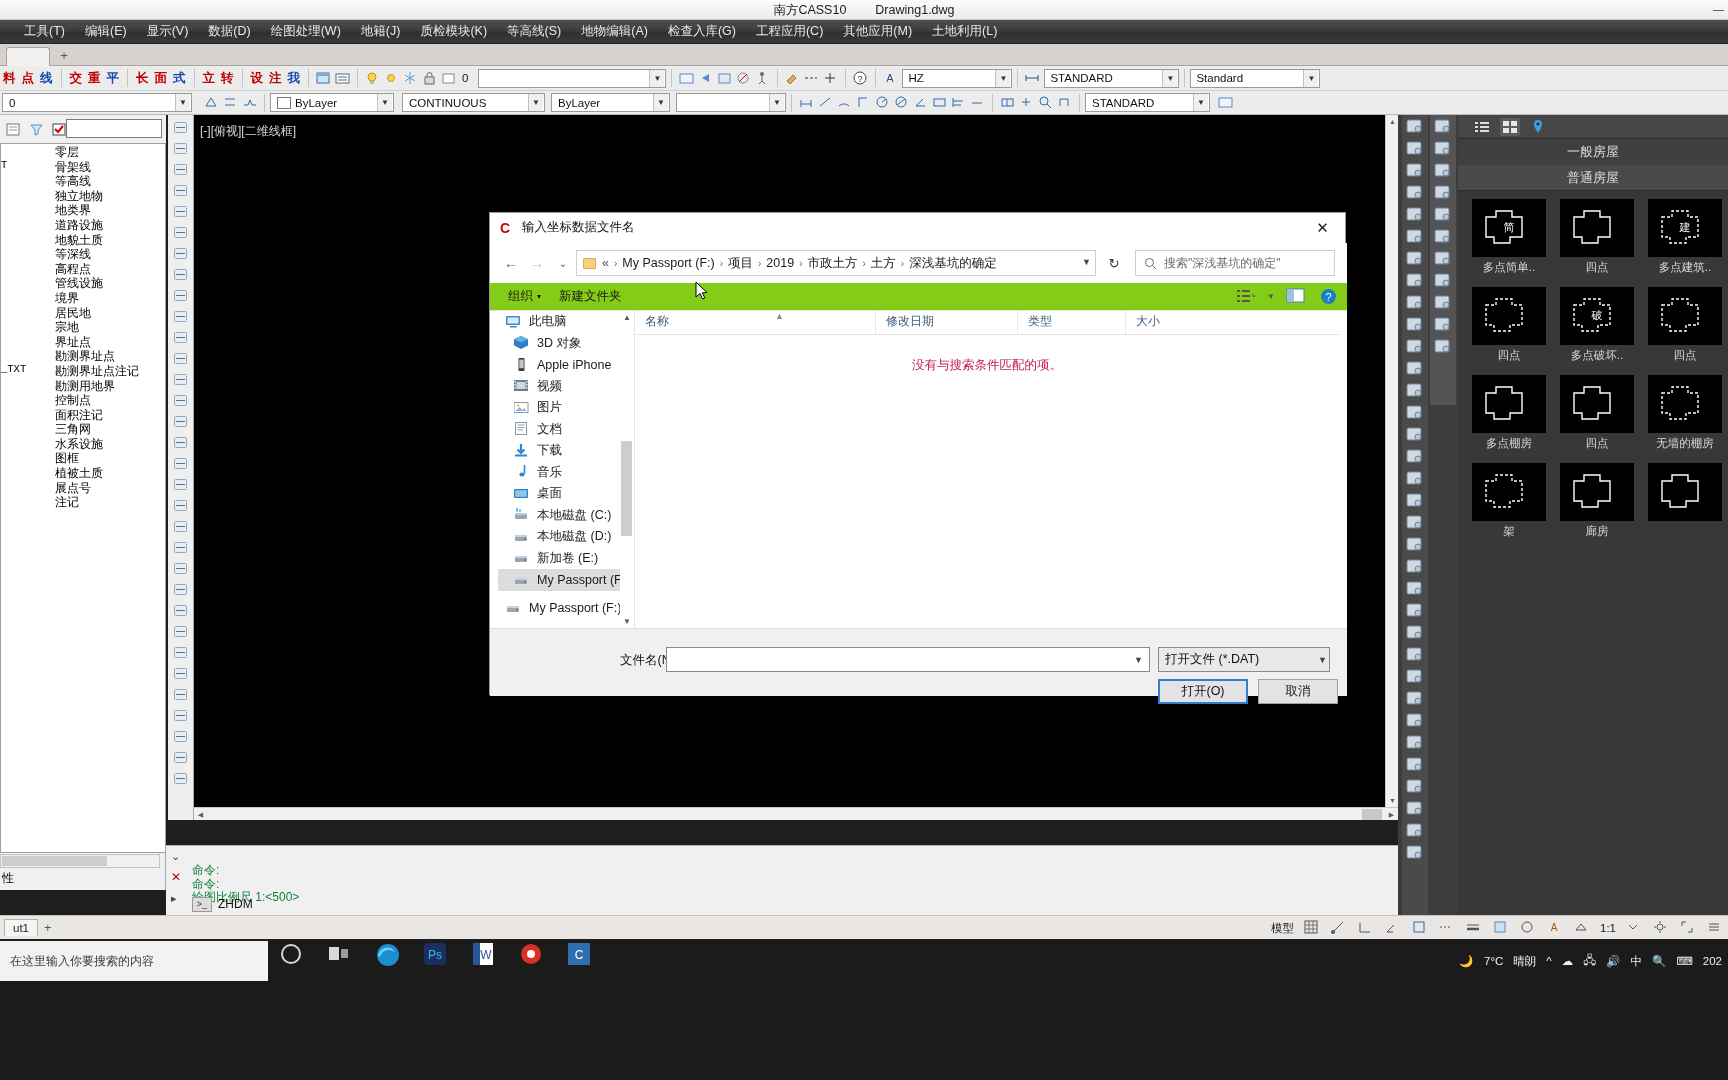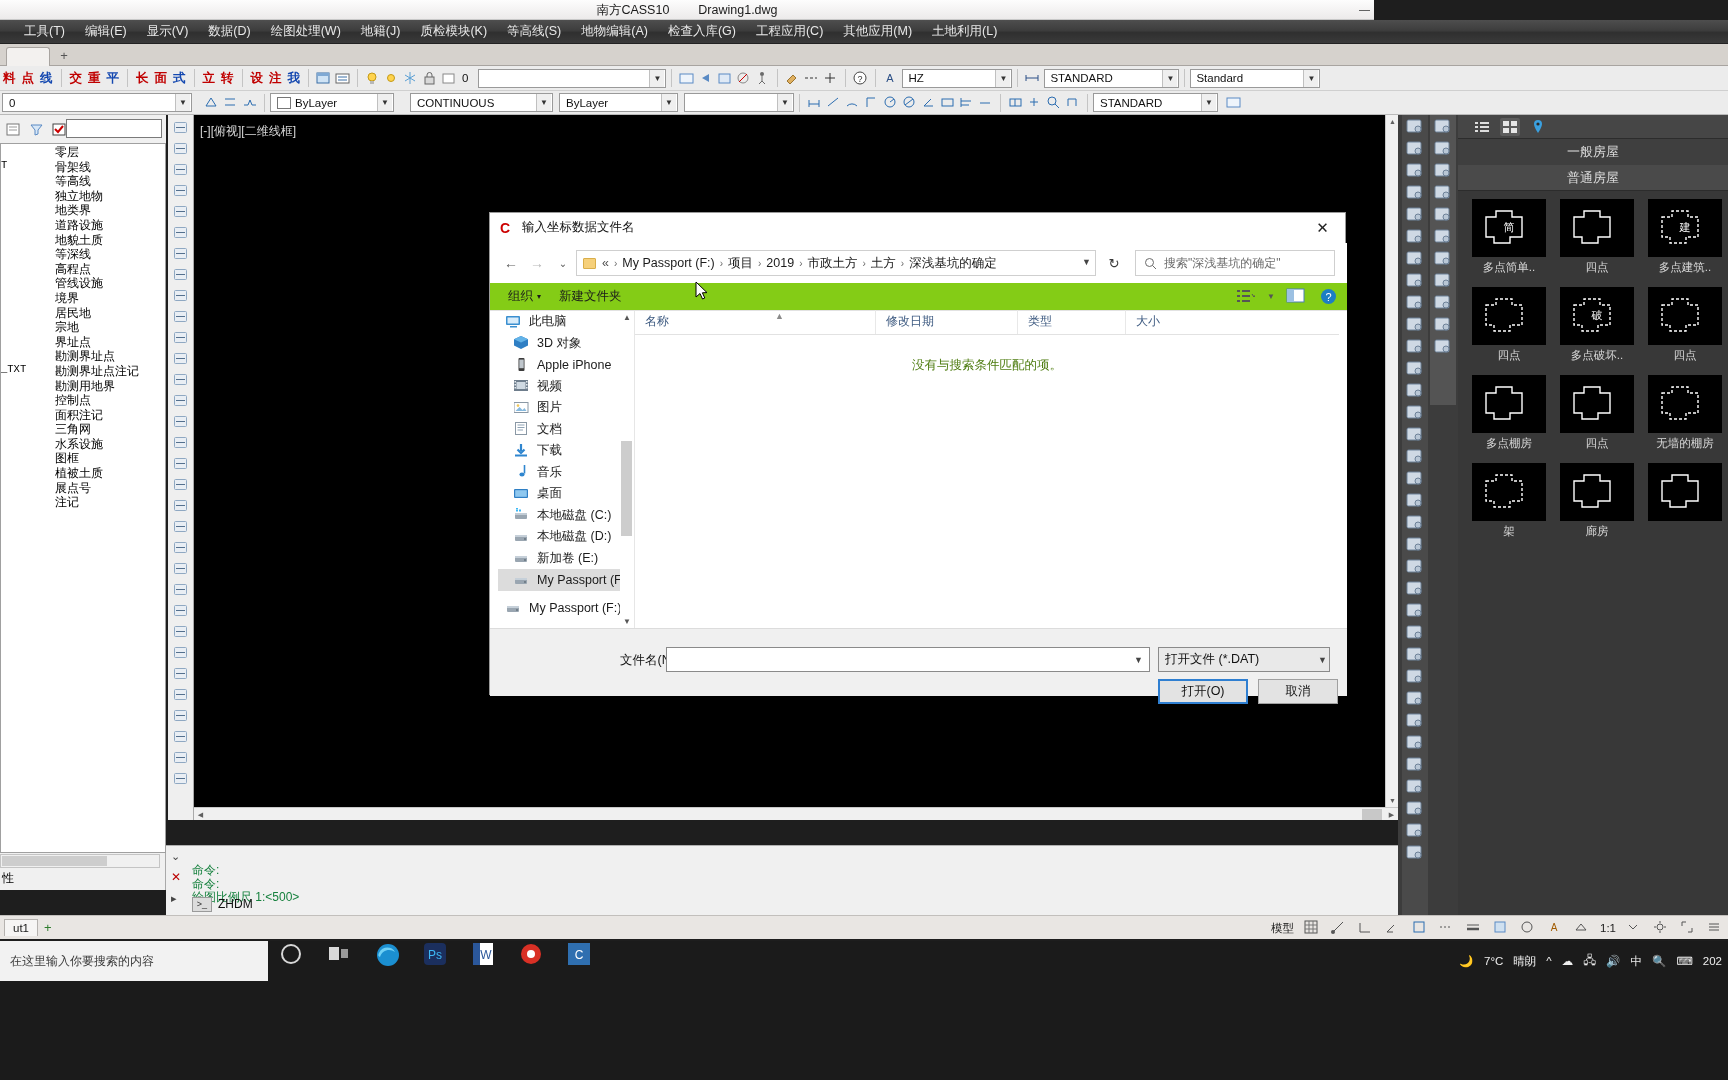--- a/index.html
+++ b/index.html
@@ -6,21 +6,21 @@
   html, body { margin:0; padding:0; }
   body {
     width:1728px; height:1080px; overflow:hidden;
     font-family:"Liberation Sans","DejaVu Sans",sans-serif;
     font-size:12px; background:#1e1e1e; position:relative;
     -webkit-font-smoothing:none;
   }
 
   
   #titlebar{
-    position:absolute; left:0; top:0; width:1374px; height:20px;
+    position:absolute; left:0; top:0; width:1728px; height:20px;
     background:linear-gradient(#fdfdfd,#eceaea);
     border-bottom:1px solid #c8c8c8;
     padding-left:36px;
   }
   #titlebar .ttl{
     position:absolute; left:0; right:0; top:2px; text-align:center;
     font-size:12.5px; color:#1b1b1b;
   }
   #titlebar .ttl span.sep{display:inline-block;width:22px;}
   #titlebar .wbtns{position:absolute; right:4px; top:3px; color:#333; font-size:11px;}
@@ -231,21 +231,21 @@
   .npitem.indent{padding-left:16px;}
   .npico{width:16px;height:14px;flex:0 0 16px;position:relative;}
   #np-scroll{position:absolute;left:130px;top:0;width:13px;height:317px;background:#fff;}
   #np-scroll .track{position:absolute;left:0;top:13px;width:13px;height:291px;background:#fff;}
   #np-scroll .thumb{position:absolute;left:1px;top:130px;width:11px;height:95px;background:#cdcdcd;}
   #filepane{position:absolute;left:144px;top:0;width:705px;height:317px;border-left:1px solid #e6e6e6;}
   #colhdr{height:24px;display:flex;align-items:flex-end;border-bottom:1px solid #e2e2e2;position:relative;}
   .col{font-size:12px;color:#3d5a80;padding:0 0 4px 10px;position:relative;height:24px;display:flex;align-items:flex-end;}
   .col:not(:first-child){border-left:1px solid #e8e8e8;}
   #sortmark{position:absolute;left:140px;top:1px;color:#8a8a8a;font-size:9px;}
-  #emptymsg{margin-top:22px;text-align:center;font-size:12.5px;color:#4d7c0f;}
+  #emptymsg{margin-top:22px;text-align:center;font-size:12.5px;color:#be185d;}
 
   #dlg-bottom{position:absolute;left:0;top:415px;width:857px;height:68px;background:#f0f0f0;border-top:1px solid #dcdcdc;}
   #fnlabel{position:absolute;left:130px;top:23px;font-size:12.5px;color:#111;}
   #fnbox{
     position:absolute;left:176px;top:18px;width:484px;height:25px;border:1px solid #8a8a8a;background:#fff;
   }
   #fnbox .arw{position:absolute;right:1px;top:0;width:19px;height:23px;display:flex;align-items:center;justify-content:center;color:#444;font-size:9px;}
   #ftbox{
     position:absolute;left:668px;top:18px;width:172px;height:25px;border:1px solid #8a8a8a;background:#e9e9e9;
     display:flex;align-items:center;padding-left:6px;font-size:12.5px;color:#111;
@@ -437,21 +437,21 @@
       </svg></span>
   <span class="icobox"><svg width="17" height="17">
         <path d="M3 11h4l2-5 2 5h4" fill="none" stroke="#2b6cb0"></path>
       </svg></span>
   <span class="vsep"></span>
   <span class="combo" style="width:124px;">
     <span style="width:14px;height:12px;background:#fff;border:1px solid #777;margin:0 4px;"></span>
     <span>ByLayer</span>
     <span class="arw">▼</span>
   </span>
-  <span class="combo" style="width:143px;margin-left:16px;">
+  <span class="combo" style="width:143px;margin-left:8px;">
     <span style="padding-left:4px;">CONTINUOUS</span>
     <span class="arw">▼</span>
   </span>
   <span class="combo" style="width:119px;margin-left:6px;">
     <span style="padding-left:4px;">ByLayer</span>
     <span class="arw">▼</span>
   </span>
   <span class="combo" style="width:110px;margin-left:6px;">
     <span style="padding-left:4px;margin-top:32px;">ByColor</span>
     <span class="arw">▼</span>

